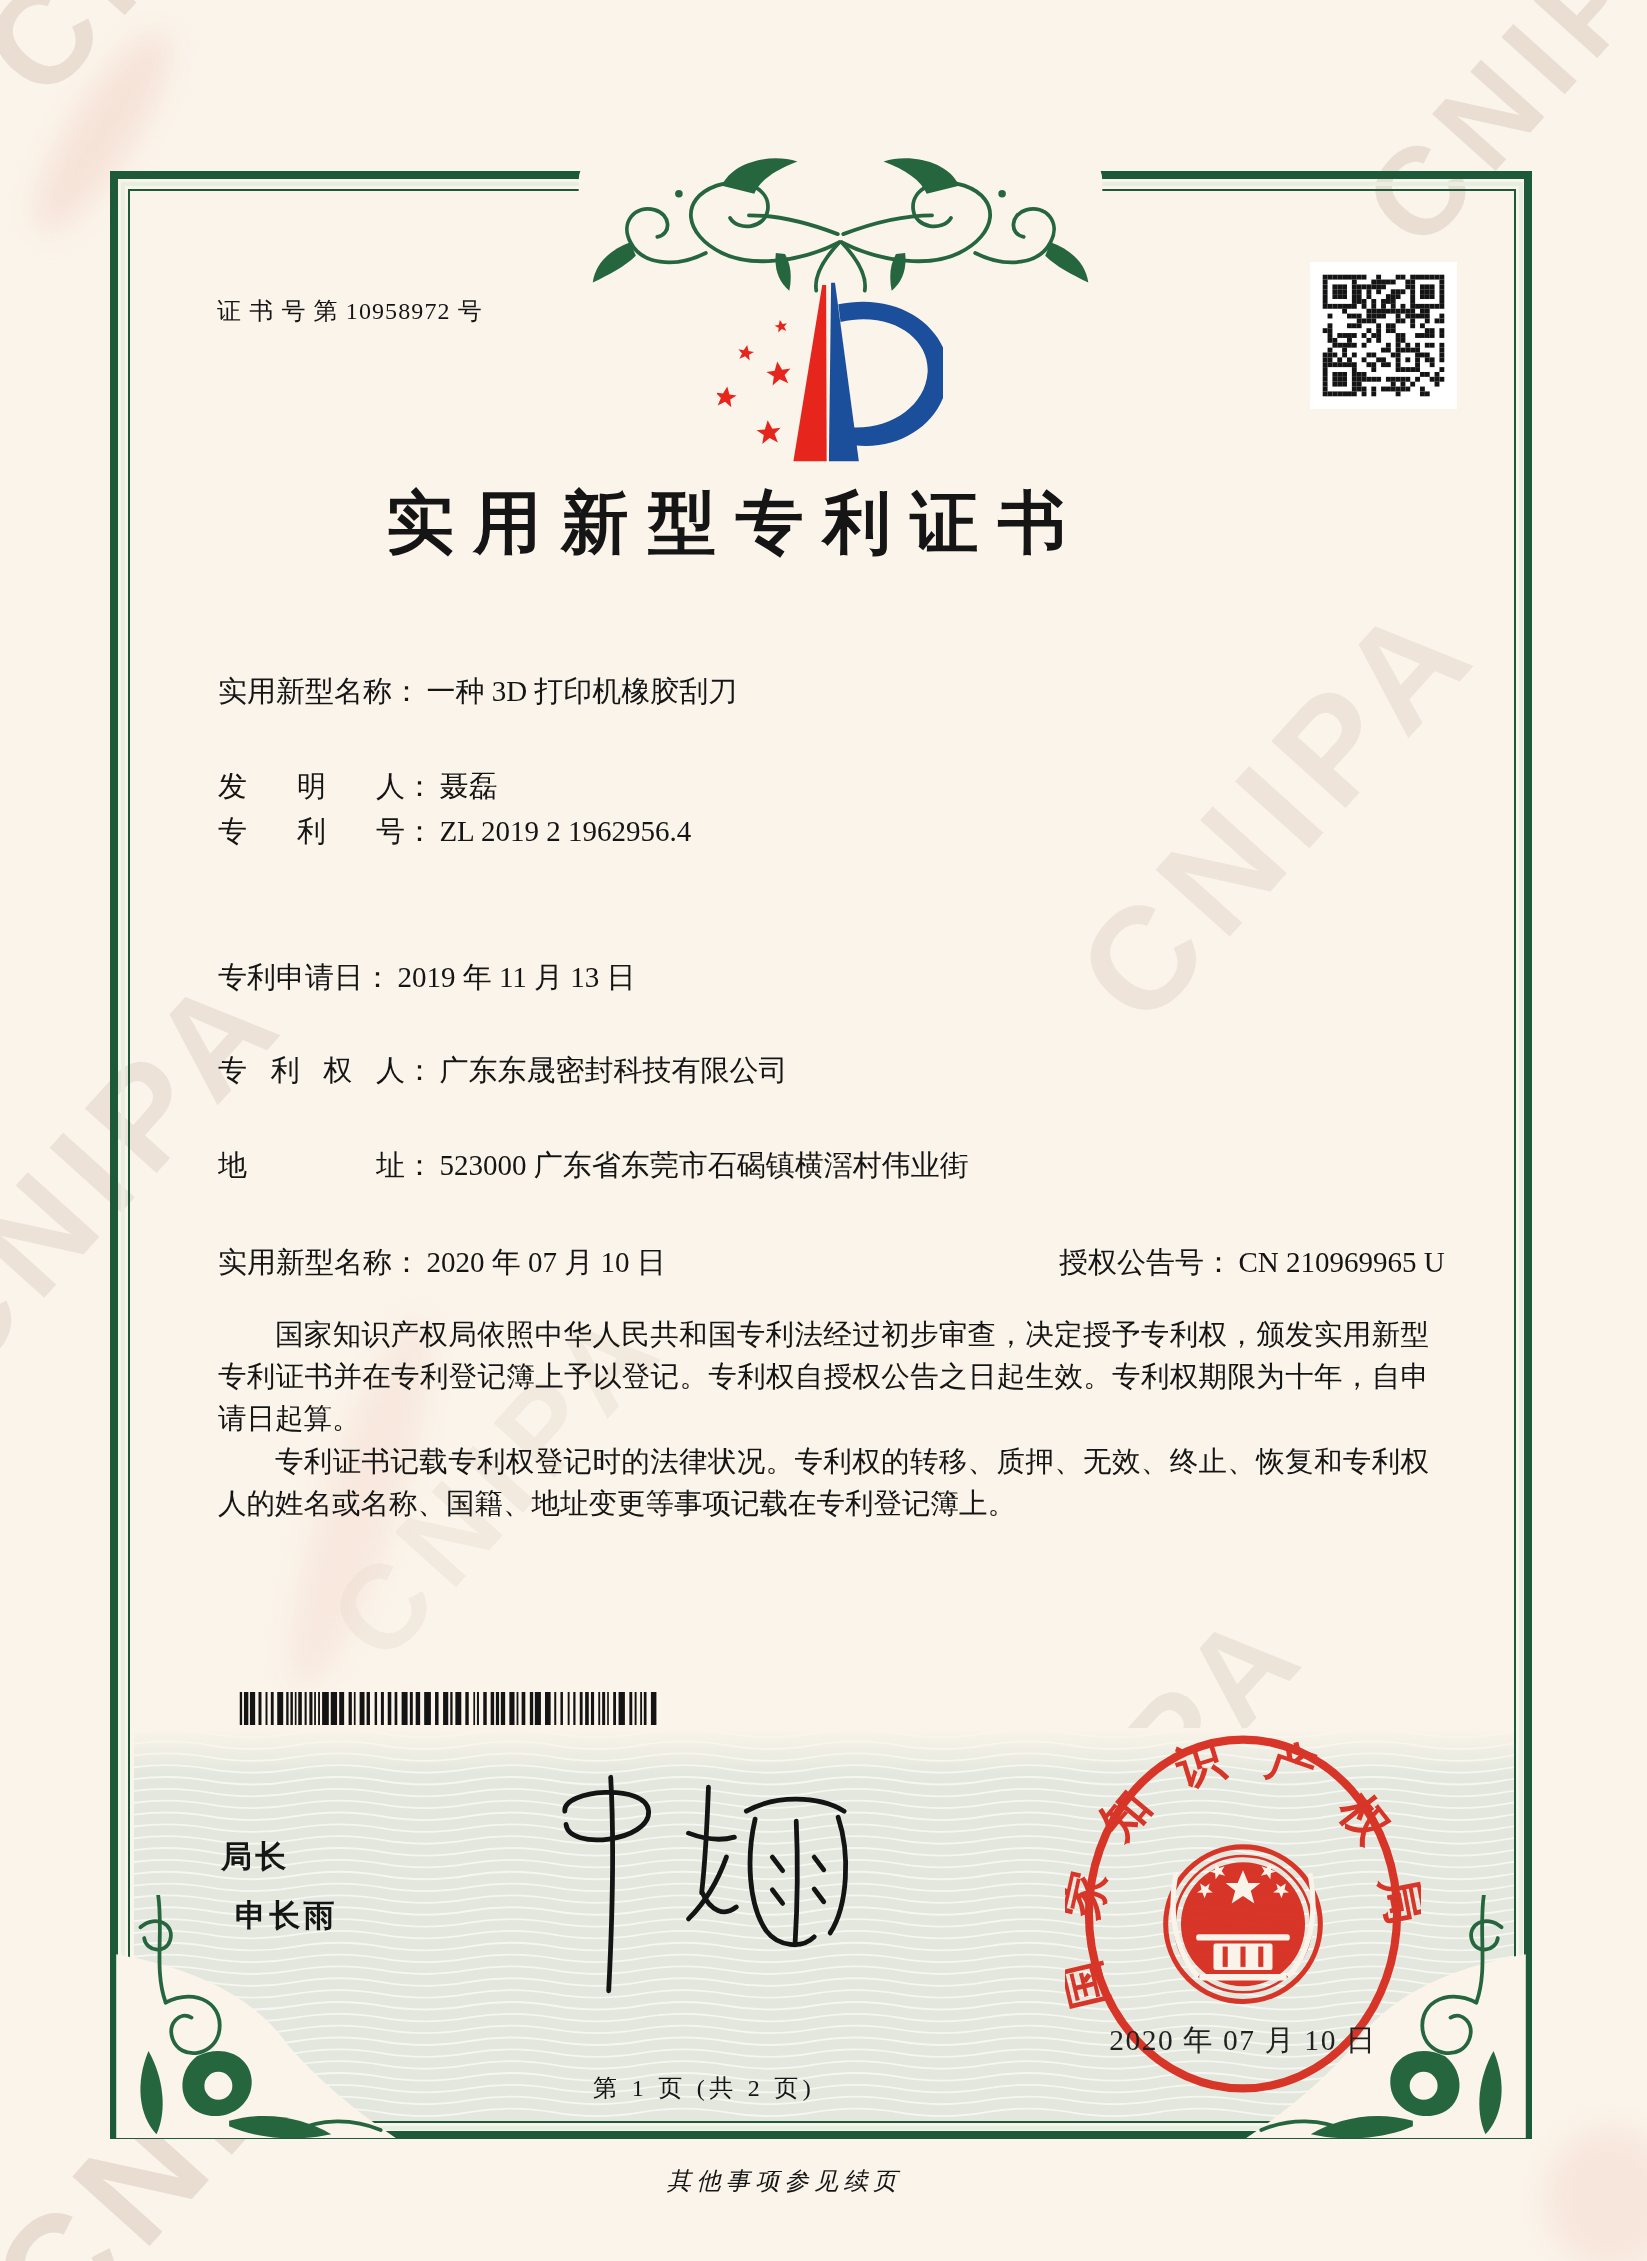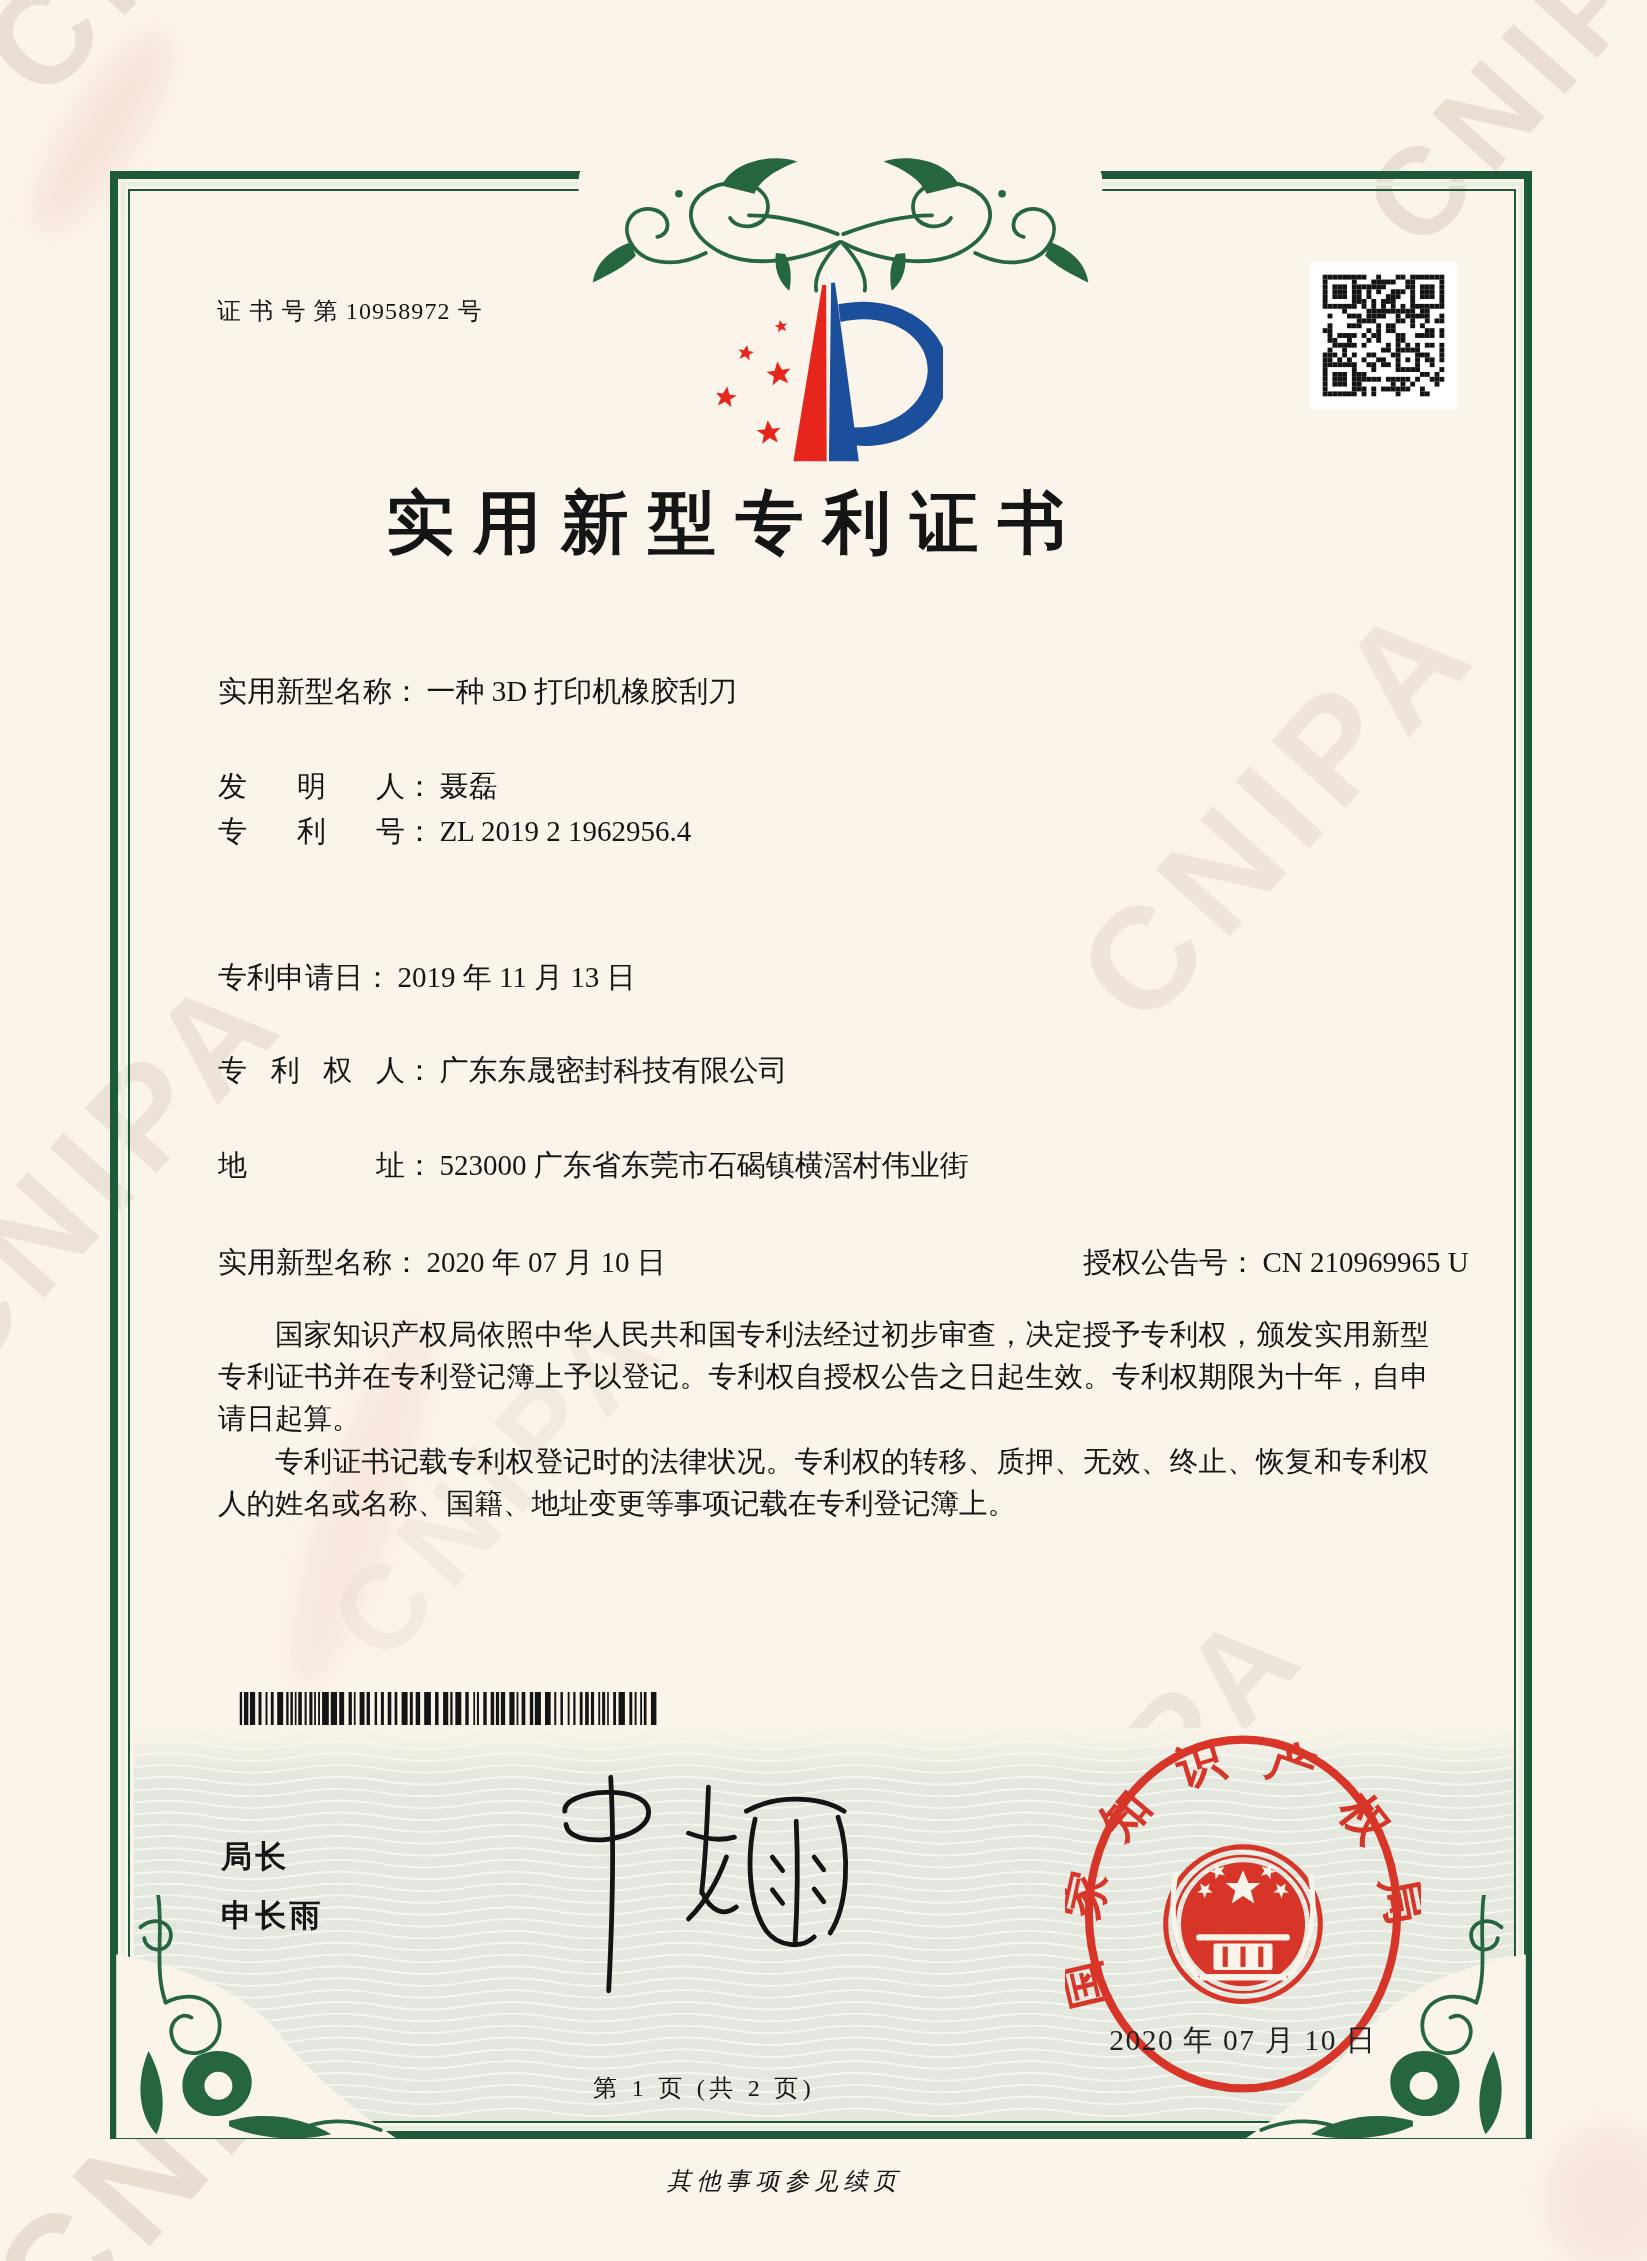--- a/index.html
+++ b/index.html
@@ -38,28 +38,28 @@
   .title{
     position:absolute;left:0;top:478px;width:1471px;
     text-align:center;font-size:68px;font-weight:700;letter-spacing:19.4px;
   }
   
   .field-row{position:absolute;left:218px;font-size:29px;white-space:nowrap;}
   .flabel{display:inline-block;width:187px;text-align:justify;text-align-last:justify;vertical-align:bottom;}
   .flabel.compact{width:auto;text-align:left;text-align-last:auto;}
   .fcolon{display:inline-block;margin-right:5.4px;}
   .fvalue{display:inline-block;}
-  .grant-no{position:absolute;left:841px;top:0;margin-left:24px;}
+  .grant-no{position:absolute;left:841px;top:0;}
   
   .paras{position:absolute;left:218px;top:1314px;width:1211px;font-size:28.5px;line-height:1.48;text-align:justify;}
   .paras p{margin:0;text-indent:2em;}
   
   .barcode{position:absolute;left:237px;top:1692px;}
   .signer-title{position:absolute;left:221px;top:1836px;font-size:31px;font-weight:700;font-family:Liberation Mono, monospace;letter-spacing:3.2px;}
-  .signer-name{position:absolute;left:221px;top:1895px;font-size:31px;font-weight:700;font-family:"Liberation Sans","DejaVu Sans",sans-serif;letter-spacing:3.2px;}
+  .signer-name{position:absolute;left:235px;top:1895px;font-size:31px;font-weight:700;font-family:"Liberation Sans","DejaVu Sans",sans-serif;letter-spacing:3.2px;}
   .signature{position:absolute;left:487px;top:1773px;}
   .seal{position:absolute;left:1065px;top:1712px;}
   .page-indicator{position:absolute;left:537px;top:2072px;width:334px;text-align:center;font-size:24px;letter-spacing:4.3px;}
   .continuation{position:absolute;left:667px;top:2165px;font-size:24px;letter-spacing:5.4px;font-style:italic;}
   
   .orn{position:absolute;}
   svg{display:block;}
 </style>
 </head>
 <body>

